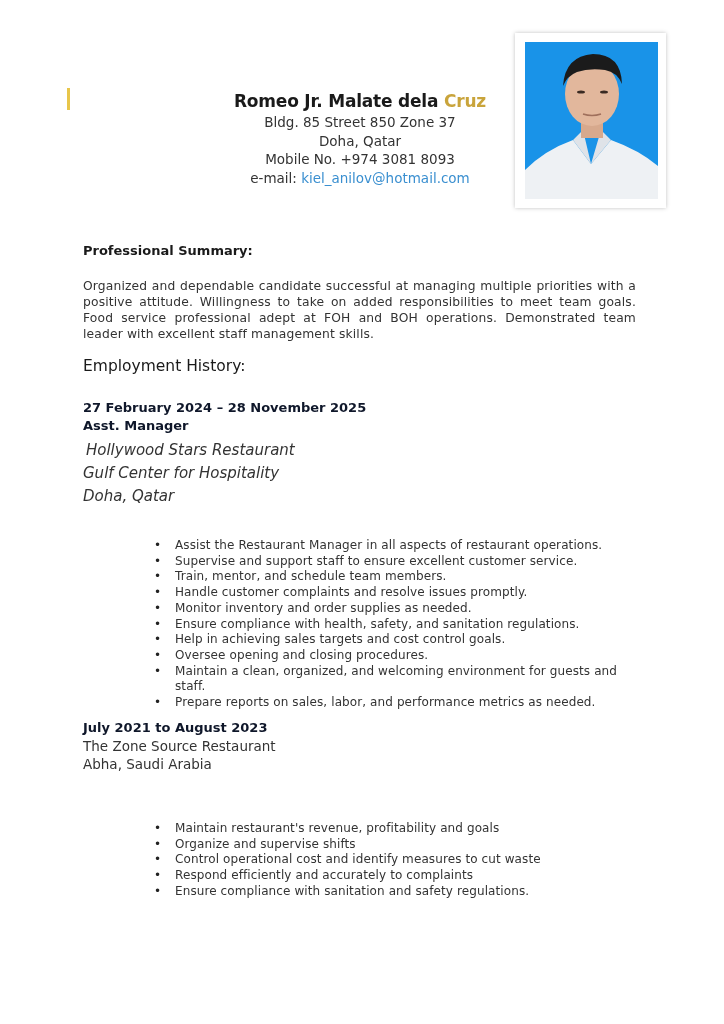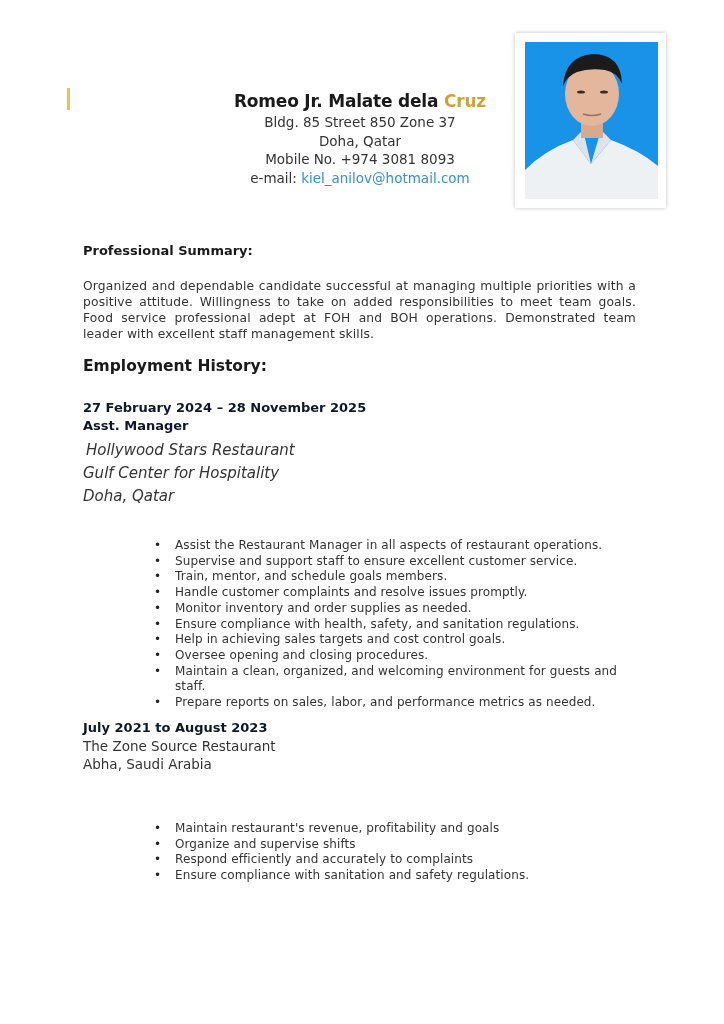--- a/index.html
+++ b/index.html
@@ -35,21 +35,21 @@
     .section-title-sm {
       position: absolute; left: 83px; top: 243px; font-weight: bold;
       font-size: 13px; color: #1a1a1a;
     }
     .summary {
       position: absolute; left: 83px; top: 278px; width: 553px;
       font-size: 12.3px; line-height: 16px; text-align: justify; color: #333;
       letter-spacing: 0.15px;
     }
     .section-title {
-      position: absolute; left: 83px; top: 357px; font-weight: bold;
+      position: absolute; left: 83px; top: 357px; font-weight: normal;
       font-size: 15.5px; color: #1a1a1a;
     }
     .job { position: absolute; left: 83px; width: 560px; }
     .job-dates, .job-title {
       font-weight: bold; font-size: 13px; line-height: 18px; color: #0f172a;
     }
     .job1-org { font-style: italic; font-size: 15px; line-height: 23px; color: #333; }
     .job2-org { font-size: 13.5px; line-height: 18px; color: #333; }
     ul.duties {
       list-style: none; margin: 12px; padding: 0; position: absolute; left: 142px; width: 500px;
@@ -101,34 +101,35 @@
   <div class="job-title">Asst. Manager</div>
   <div style="height:4px"></div>
   <div class="job1-org" style="padding-left:3px">Hollywood Stars Restaurant</div>
   <div class="job1-org">Gulf Center for Hospitality</div>
   <div class="job1-org">Doha, Qatar</div>
 </div>
 
 <ul class="duties" style="top:526px;">
   <li>Assist the Restaurant Manager in all aspects of restaurant operations.</li>
   <li>Supervise and support staff to ensure excellent customer service.</li>
-  <li>Train, mentor, and schedule goals members.</li>
+  <li>Train, mentor, and schedule team members.</li>
   <li>Handle customer complaints and resolve issues promptly.</li>
   <li>Monitor inventory and order supplies as needed.</li>
   <li>Ensure compliance with health, safety, and sanitation regulations.</li>
   <li>Help in achieving sales targets and cost control goals.</li>
   <li>Oversee opening and closing procedures.</li>
   <li style="padding-right:20px">Maintain a clean, organized, and welcoming environment for guests and staff.</li>
   <li>Prepare reports on sales, labor, and performance metrics as needed.</li>
 </ul>
 
 <div class="job" style="top:719px;">
   <div class="job-dates">July 2021 to August 2023</div>
   <div class="job2-org">The Zone Source Restaurant</div>
   <div class="job2-org">Abha, Saudi Arabia</div>
 </div>
 
 <ul class="duties" style="top:809px;">
   <li>Maintain restaurant's revenue, profitability and goals</li>
   <li>Organize and supervise shifts</li>
+  <li>Control operational cost and identify measures to cut waste</li>
   <li>Respond efficiently and accurately to complaints</li>
   <li>Ensure compliance with sanitation and safety regulations.</li>
 </ul>
 
 </body></html>

